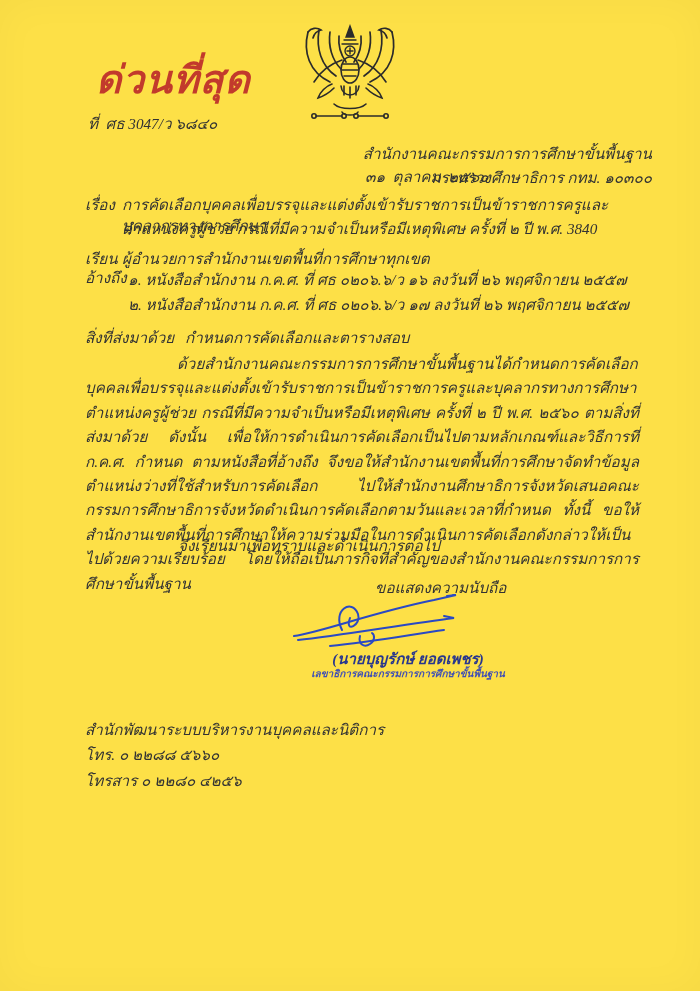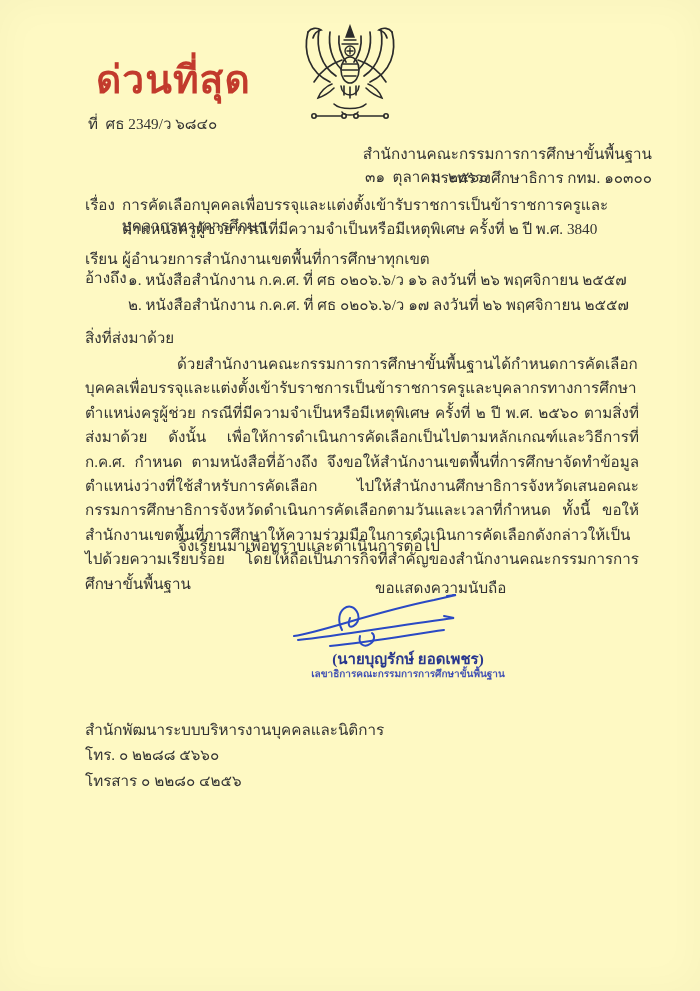--- a/index.html
+++ b/index.html
@@ -6,22 +6,23 @@
   html, body { width: 700px; height: 991px; }
   body {
     font-family: "Liberation Serif", "DejaVu Sans", sans-serif;
     background: #f9f8f6;
     position: relative;
     overflow: hidden;
     color: #333;
   }
   .page {
     position: absolute; inset: 0;
-    background: #fef9c3;
+    background: #fde047;
     box-shadow: inset 0 0 40px rgba(0,0,0,0.03);
+    font-style: italic;
   }
   .abs { position: absolute; }
   .txt { font-size: 15.2px; line-height: 1.35; color: #333; }
   .pre { white-space: pre; }
   .stamp {
     left: 96px; top: 48px;
     font-size: 39px; font-weight: 700;
     color: #c23a2c;
     letter-spacing: 1px;
   }
@@ -65,21 +66,21 @@
   .footer-block { left: 85px; top: 717px; line-height: 25.4px; font-size: 15.2px; }
   .garuda { left: 286px; top: 24px; }
 </style>
 </head>
 <body>
 
 <div class="page">
 
   <div class="abs stamp">ด่วนที่สุด</div>
 
-  <div class="abs txt pre ref-number">ที่  ศธ 2349/ว ๖๘๔๐</div>
+  <div class="abs txt pre ref-number">ที่  ศธ 3047/ว ๖๘๔๐</div>
 
   <div class="abs garuda">
     <svg width="128" height="114" viewBox="0 0 128 114">
       <g stroke="#2b2b2b" fill="none" stroke-width="1.7" stroke-linecap="round">
 
         <path d="M22,8 C17,28 23,48 44,58"></path>
         <path d="M22,8 c3,-4 9,-5 13,-2 c-4,1 -7,4 -8,8"></path>
         <path d="M33,6 C30,24 35,42 50,52"></path>
         <path d="M44,8 C42,22 46,36 55,45"></path>
         <path d="M53,12 C52,22 55,31 60,38"></path>
@@ -145,20 +146,21 @@
   <div class="abs txt row ref-row">
     <span class="label">อ้างถึง</span>
     <span class="ref-items">
       <span style="display:block">๑. หนังสือสำนักงาน ก.ค.ศ. ที่ ศธ ๐๒๐๖.๖/ว ๑๖ ลงวันที่ ๒๖ พฤศจิกายน ๒๕๕๗</span>
       <span style="display:block">๒. หนังสือสำนักงาน ก.ค.ศ. ที่ ศธ ๐๒๐๖.๖/ว ๑๗ ลงวันที่ ๒๖ พฤศจิกายน ๒๕๕๗</span>
     </span>
   </div>
 
   <div class="abs txt row encl-row">
     <span class="label">สิ่งที่ส่งมาด้วย</span>
+    <span>กำหนดการคัดเลือกและตารางสอบ</span>
   </div>
 
   <div class="abs body-par">ด้วยสำนักงานคณะกรรมการการศึกษาขั้นพื้นฐานได้กำหนดการคัดเลือกบุคคลเพื่อบรรจุและแต่งตั้งเข้ารับราชการเป็นข้าราชการครูและบุคลากรทางการศึกษา ตำแหน่งครูผู้ช่วย กรณีที่มีความจำเป็นหรือมีเหตุพิเศษ ครั้งที่ ๒ ปี พ.ศ. ๒๕๖๐ ตามสิ่งที่ส่งมาด้วย ดังนั้น เพื่อให้การดำเนินการคัดเลือกเป็นไปตามหลักเกณฑ์และวิธีการที่ ก.ค.ศ. กำหนด ตามหนังสือที่อ้างถึง จึงขอให้สำนักงานเขตพื้นที่การศึกษาจัดทำข้อมูลตำแหน่งว่างที่ใช้สำหรับการคัดเลือก ไปให้สำนักงานศึกษาธิการจังหวัดเสนอคณะกรรมการศึกษาธิการจังหวัดดำเนินการคัดเลือกตามวันและเวลาที่กำหนด ทั้งนี้ ขอให้สำนักงานเขตพื้นที่การศึกษาให้ความร่วมมือในการดำเนินการคัดเลือกดังกล่าวให้เป็นไปด้วยความเรียบร้อย โดยให้ถือเป็นภารกิจที่สำคัญของสำนักงานคณะกรรมการการศึกษาขั้นพื้นฐาน</div>
 
   <div class="abs txt closing">จึงเรียนมาเพื่อทราบและดำเนินการต่อไป</div>
 
   <div class="abs txt salutation">ขอแสดงความนับถือ</div>
 
   <div class="abs sig-svg">
     <svg width="190" height="64" viewBox="0 0 190 64">

